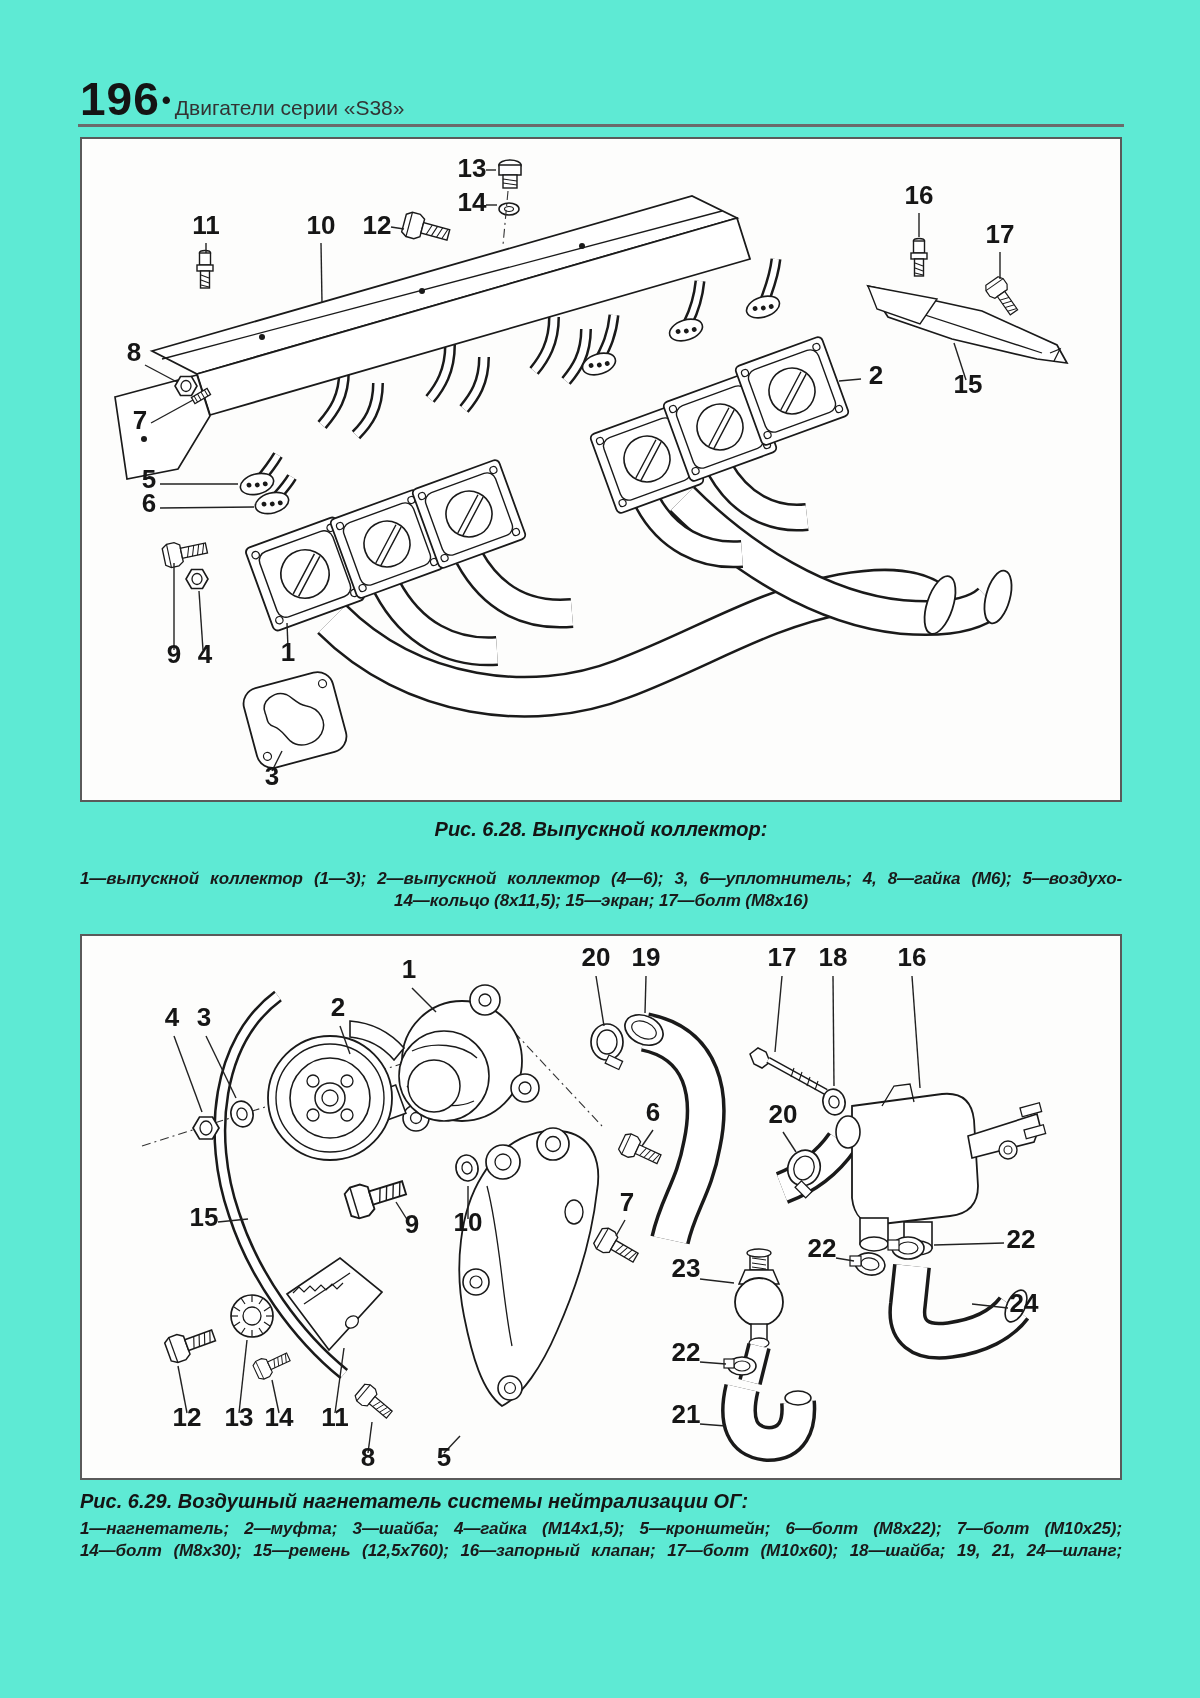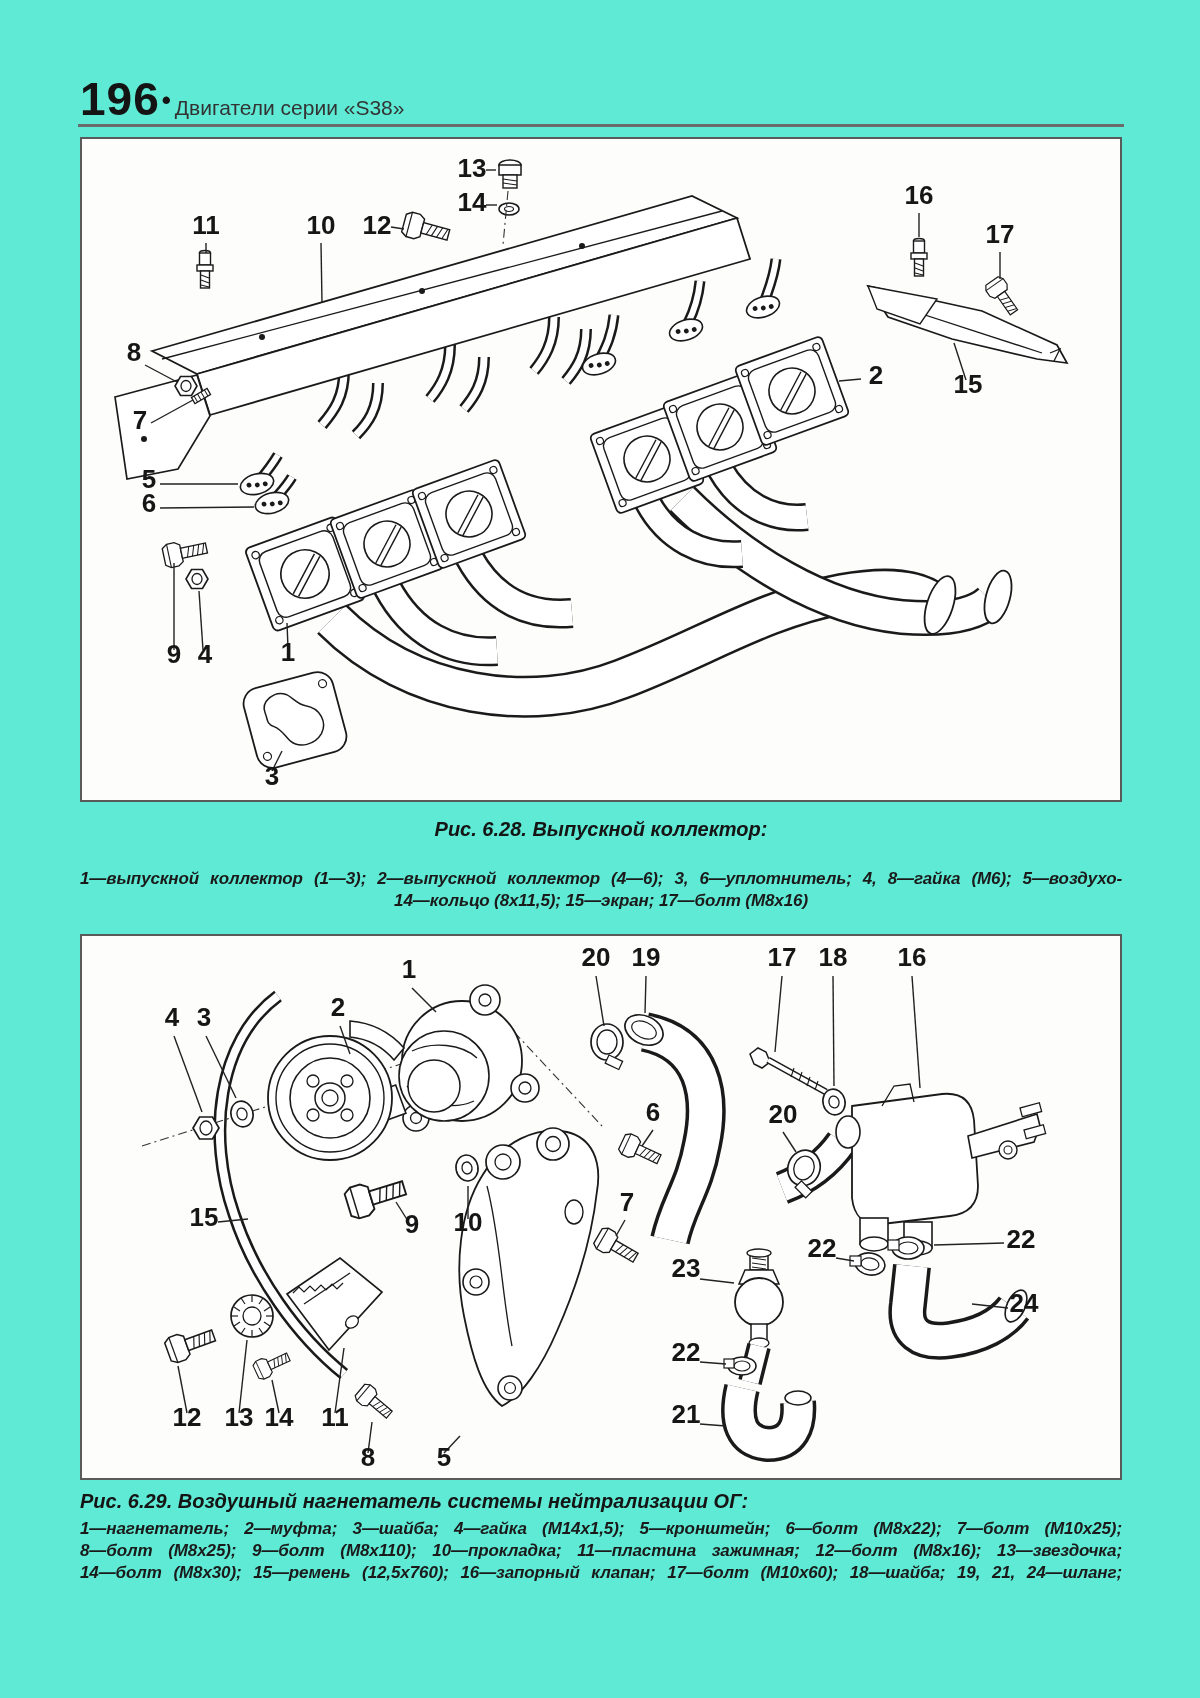--- a/index.html
+++ b/index.html
@@ -479,17 +479,16 @@
           <text x="286" y="530" class="callout">8</text>
           <line x1="362" y1="517" x2="378" y2="500" class="leader"></line>
           <text x="362" y="530" class="callout">5</text>
         </g>
     </svg>
   </div>
 
   <div class="caption" id="cap2">Рис. 6.29. Воздушный нагнетатель системы нейтрализации ОГ:</div>
   <div class="legend" id="leg2">
       <div class="legend-line jl">1—нагнетатель; 2—муфта; 3—шайба; 4—гайка (М14х1,5); 5—кронштейн; 6—болт (М8х22); 7—болт (М10х25);</div>
-      <div class="legend-line jl">8—болт (М8х25); 9—болт (М8х110); 10—прокладка; 11—пластина зажимная; 12—болт (М8х16); 13—звездочка;</div>
       <div class="legend-line jl">14—болт (М8х30); 15—ремень (12,5х760); 16—запорный клапан; 17—болт (М10х60); 18—шайба; 19, 21, 24—шланг;</div>
     </div>
 
 </div>
 
 </body></html>

